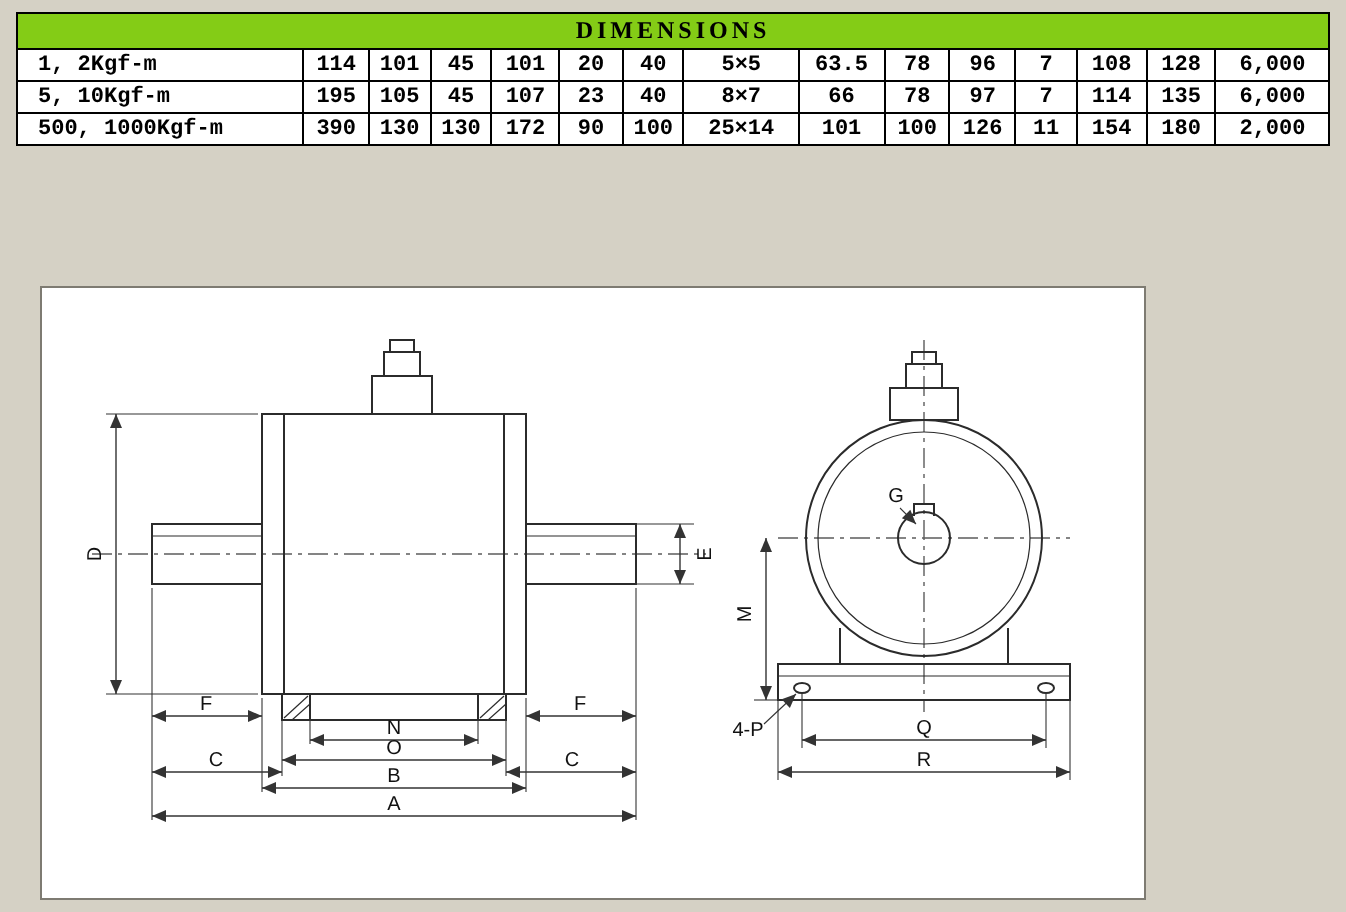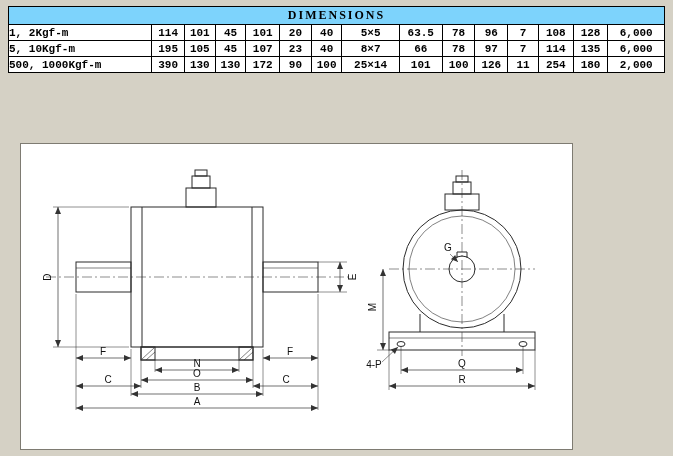--- a/index.html
+++ b/index.html
@@ -13,26 +13,26 @@
     position:absolute;left:8px;top:6px;width:657px;
     border-collapse:collapse;table-layout:fixed;background:#fff;
   }
   table.dim-table th, table.dim-table td{
     border:1px solid #000;
     font:bold 11px "Liberation Mono", monospace;
     height:15px;padding:0 2px;text-align:center;
     white-space:nowrap;overflow:hidden;color:#000;
   }
   table.dim-table th.title{
-    background:#7dd3fc;
+    background:#84cc16;
     font:bold 12px "Liberation Serif", serif;
     letter-spacing:2px;height:17px;
   }
   table.dim-table tr.hdr th{background:#e8e4d8;height:17px;}
-  table.dim-table td.capacity{text-align:left;padding-left:0;}
+  table.dim-table td.capacity{text-align:left;padding-left:10px;}
   
   .drawing-box{
     position:absolute;left:20px;top:143px;width:551px;height:305px;
     background:#ffffff;border:1px solid #7e7b72;box-sizing:content-box;
   }
   .drawing-box svg{width:551px;height:305px;display:block}
   svg .ln{stroke:#2b2b2b;stroke-width:1;fill:none}
   svg .thin{stroke:#2b2b2b;stroke-width:.6;fill:none}
   svg .cl{stroke:#5c5c5c;stroke-width:.7;fill:none;stroke-dasharray:10 3 2 3}
   svg .dim{stroke:#333;stroke-width:.7;fill:none}
@@ -106,21 +106,21 @@
           <td>130</td>
           <td>130</td>
           <td>172</td>
           <td>90</td>
           <td>100</td>
           <td>25×14</td>
           <td>101</td>
           <td>100</td>
           <td>126</td>
           <td>11</td>
-          <td>254</td>
+          <td>154</td>
           <td>180</td>
           <td>2,000</td>
         </tr>
       </tbody>
     </table>
 
   <div class="drawing-box">
     <svg viewBox="0 0 551 305">
       <defs>
         <marker id="arr" markerUnits="userSpaceOnUse" markerWidth="8" markerHeight="8" refX="7.5" refY="4" orient="auto-start-reverse">

